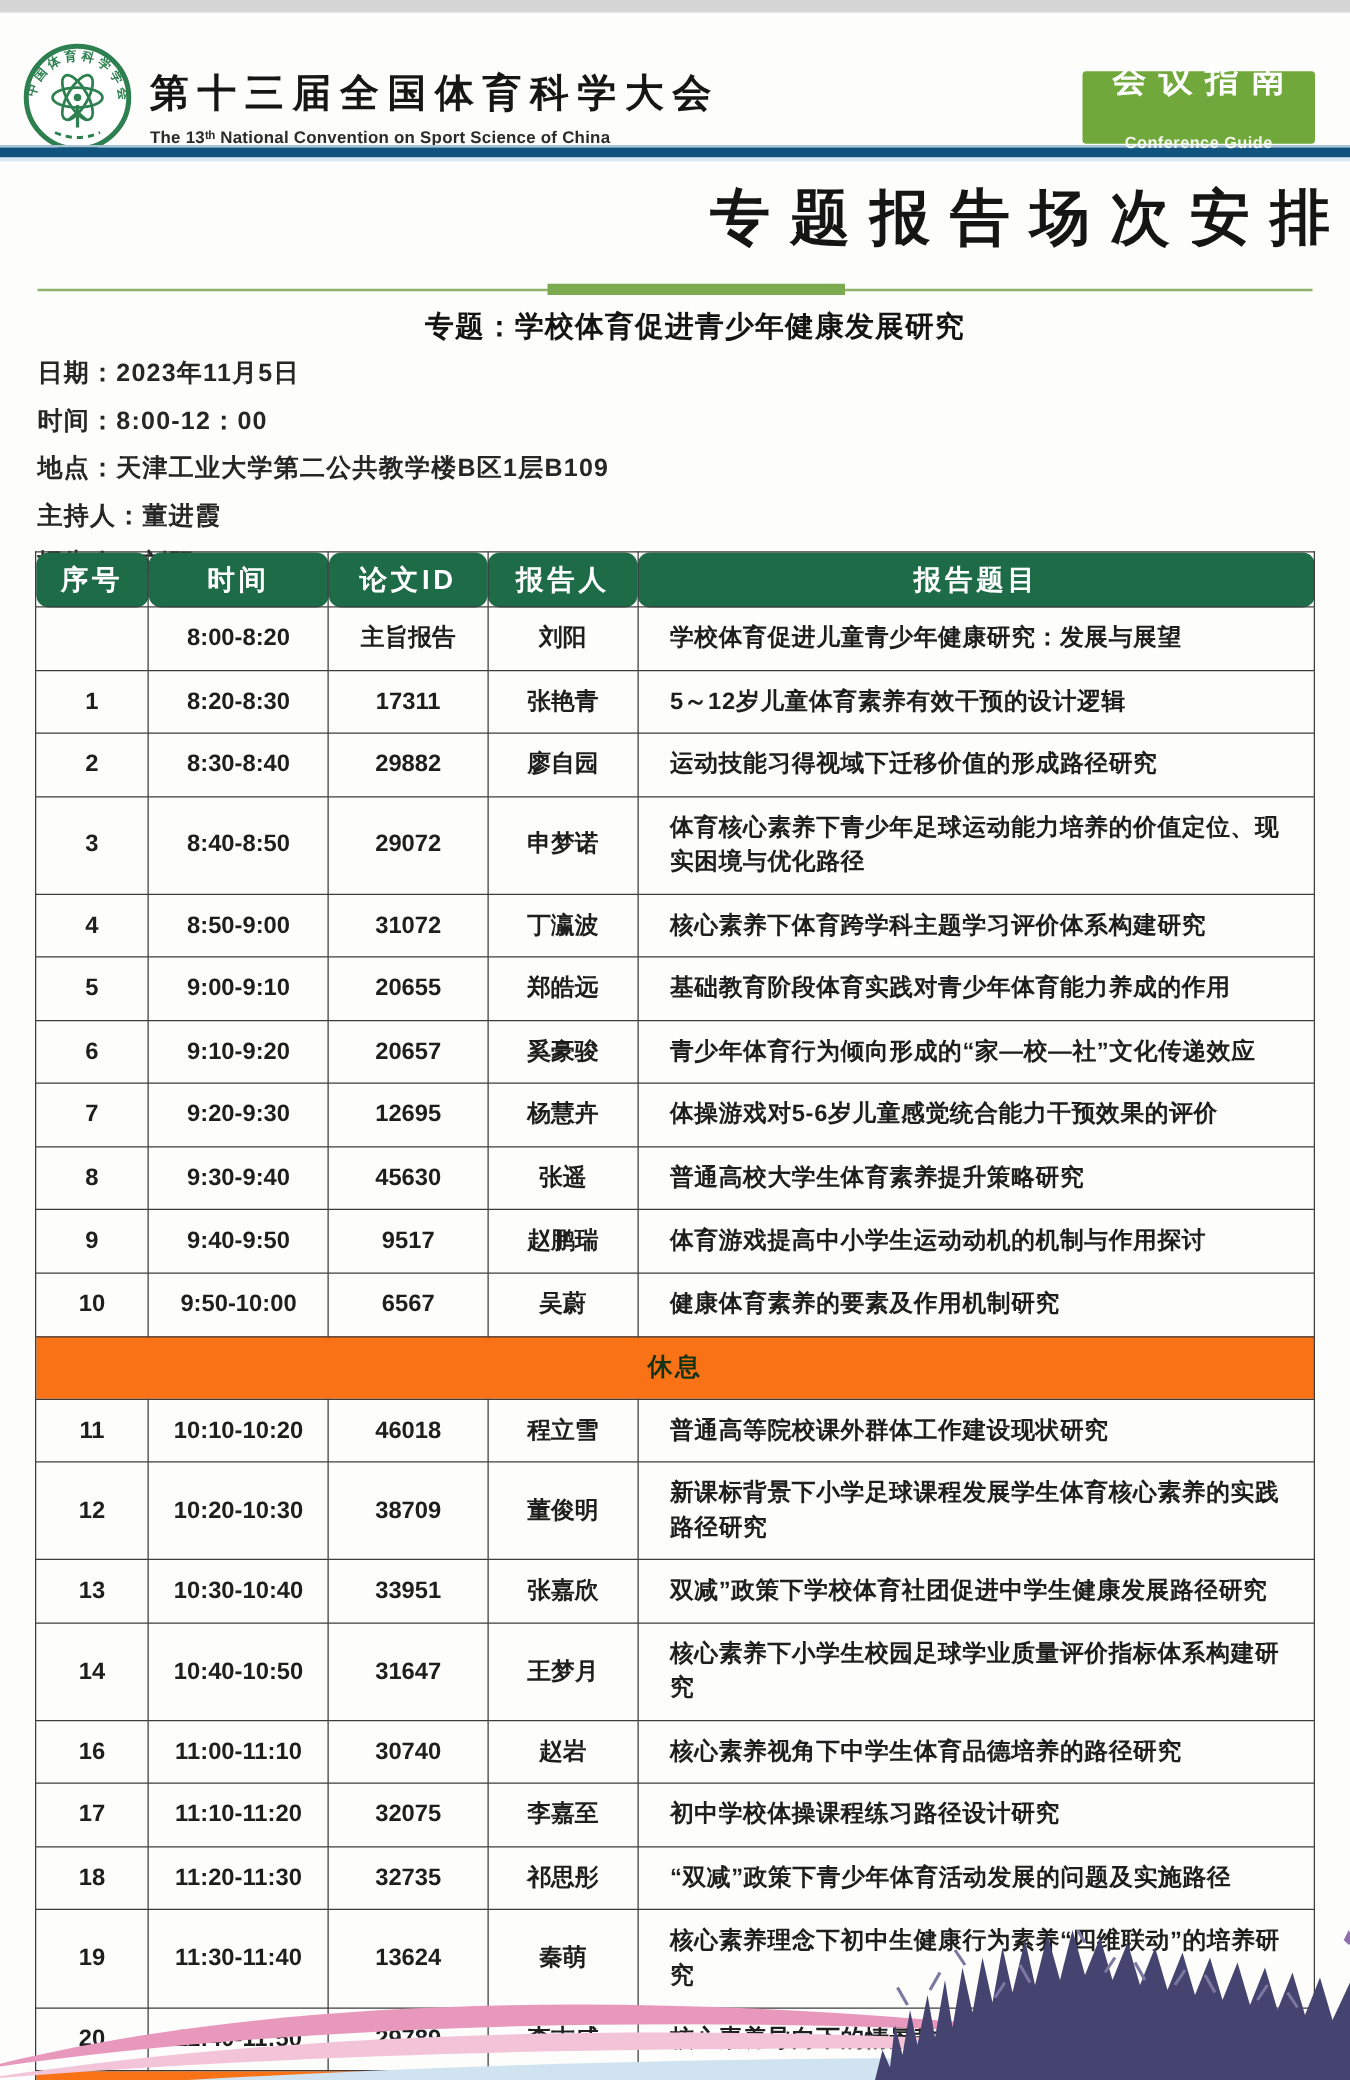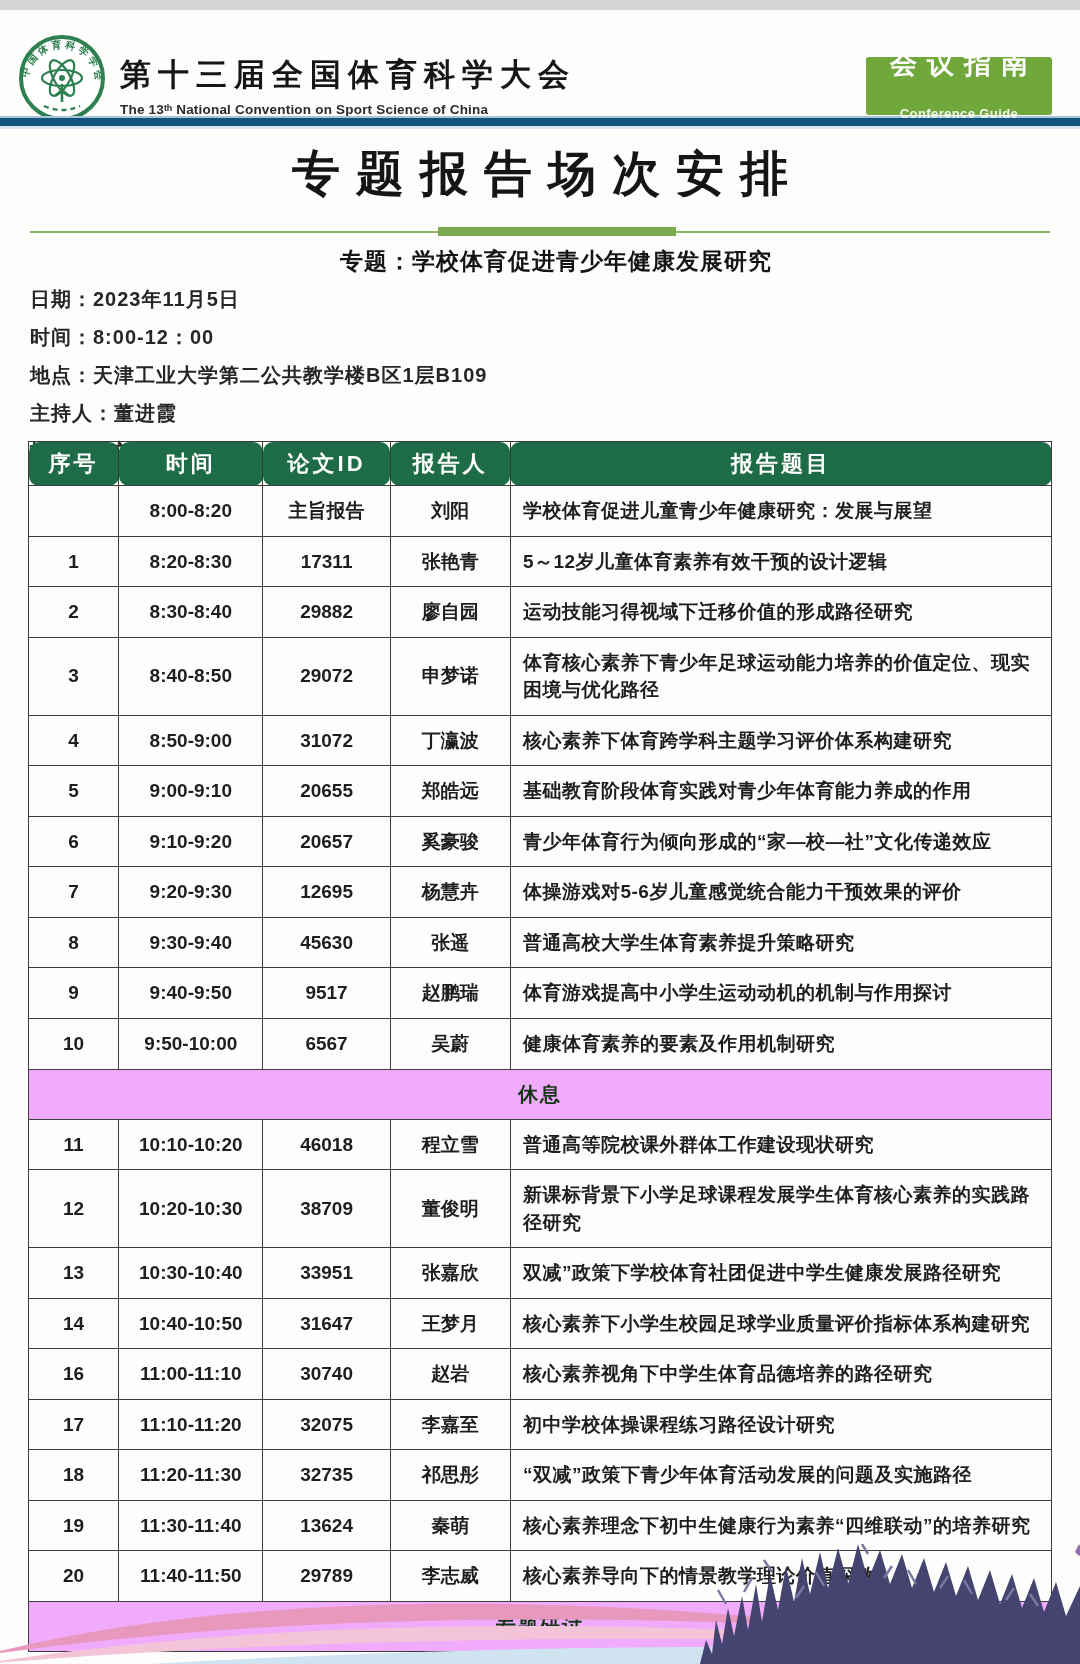--- a/index.html
+++ b/index.html
@@ -34,21 +34,21 @@
   }
   .guide-cn { color:#fff; font-size:27px; font-weight:bold; letter-spacing:10px; text-indent:10px; line-height:1; }
   .guide-en { color:#f2f7ea; font-size:13px; font-weight:bold; margin-top:3px; letter-spacing:0.4px; }
   .blue-bar { position:absolute; top:116px; left:0; right:0; z-index:1; }
   .blue-bar .b1 { height:2px; background:#a9c3d6; }
   .blue-bar .b2 { height:8px; background:#10537f; }
   .blue-bar .b3 { height:3px; background:#d8e7f3; }
   
   .page-title {
     position:absolute; top:142px; left:0; right:0;
-    text-align:center;
+    text-align:right;
     font-family:"DejaVu Serif","Liberation Serif",serif;
     font-size:48px; font-weight:bold; color:#151515;
     letter-spacing:16px; text-indent:16px;
   }
   .divider { position:absolute; top:227px; left:30px; width:1020px; height:10px; }
   .divider .thin { position:absolute; top:4px; left:0; right:0; height:2px; background:#8fb369; }
   .divider .thick { position:absolute; top:0; left:408px; width:238px; height:9px; background:#7cab4f; }
   .subtitle {
     position:absolute; top:246px; left:0; right:0;
     text-align:center; font-size:23px; font-weight:bold; color:#141414;
@@ -65,23 +65,23 @@
   thead th {
     background:#1e6b47; color:#ffffff;
     font-size:22px; font-weight:bold;
     height:44px; letter-spacing:3px;border-radius:10px;
   }
   tbody td {
     font-size:19px; font-weight:bold; color:#1e1e1e;
     padding:11px 6px; text-align:center;
     line-height:1.45;
   }
-  tbody td.title-cell { text-align:left; padding-left:12px; padding-right:10px; letter-spacing:0.5px; }
+  tbody td.title-cell { text-align:left; padding-left:25px; padding-right:10px; letter-spacing:0.5px; }
   tr.band td {
-    background:#f0abfc; text-align:center;
+    background:#f97316; text-align:center;
     font-size:20px; letter-spacing:2px; color:#133313;
     padding:10px 6px;
   }
   
   .footer-art { position:absolute; left:0; bottom:0; width:1080px; height:120px; }
 </style>
 </head>
 <body>
 
 <div class="page">

